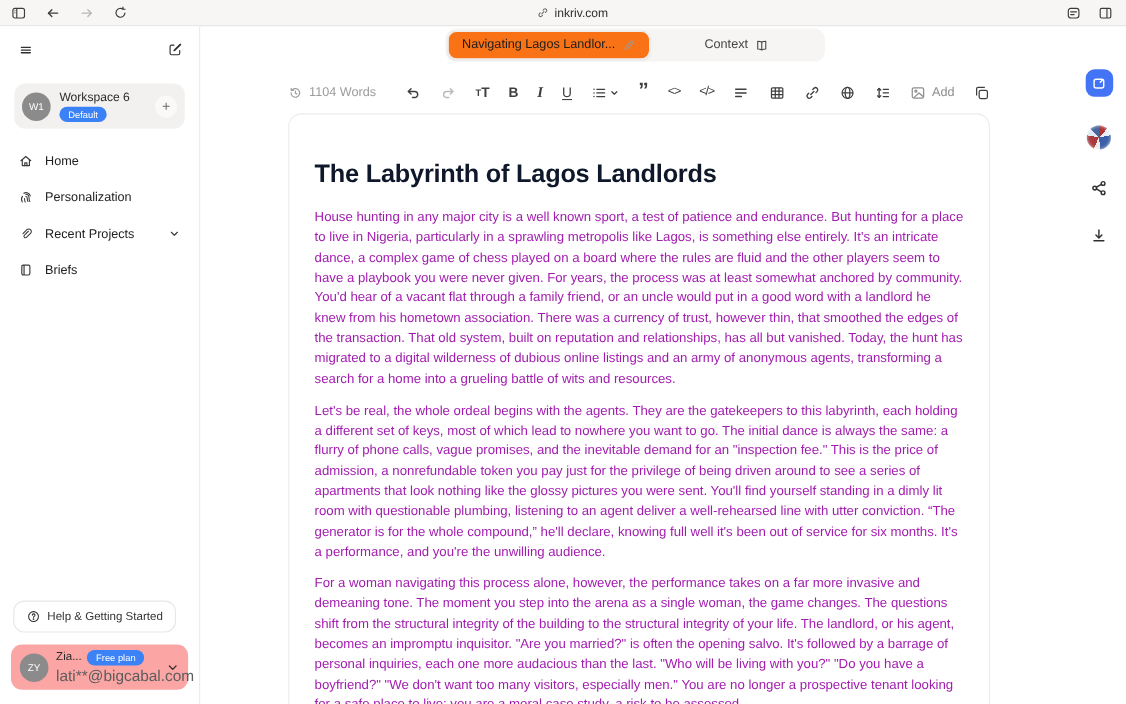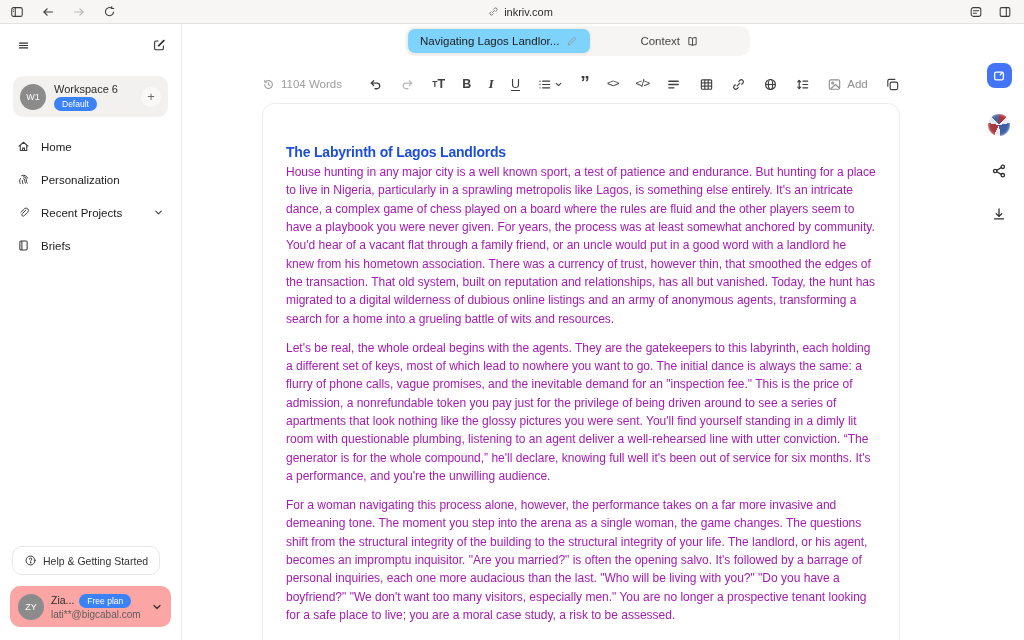--- a/index.html
+++ b/index.html
@@ -31,47 +31,47 @@
   .nav-item .chev{margin-left:auto;color:#3a3a3a;}
   .nav-ic{color:#3a3a3a;flex:0 0 auto;}
   .sb-bottom{position:absolute;left:10px;right:10px;bottom:13px;}
   .help-card{display:inline-flex;align-items:center;gap:6px;background:#fff;border:1px solid #e8e7e5;
     border-radius:10px;padding:7px 11px;font-size:10.5px;color:#333;margin-left:2px;}
   .user-card{margin-top:11px;background:#fca5a5;border-radius:10px;height:41px;display:flex;align-items:center;
     padding:0 8px;box-sizing:border-box;}
   .user-info{margin-left:7px;display:flex;flex-direction:column;gap:1px;min-width:0;}
   .user-row{display:flex;align-items:flex-start;gap:5px;}
   .user-name{font-size:10.5px;color:#2b2b2b;}
-  .user-email{font-size:10px;color:#5c5c5c;white-space:nowrap;}
+  .user-email{font-size:14px;color:#5c5c5c;white-space:nowrap;}
   .user-card .chev{margin-left:auto;color:#2f2f2f;}
   
   .tabbar{position:absolute;left:405px;top:2px;width:345px;height:30px;background:#f6f5f3;border-radius:10px;
     display:flex;align-items:center;padding:2px;box-sizing:border-box;}
-  .tab-active{background:#7dd3fc;border:1px solid #eeedeb;box-shadow:0 1px 2px rgba(0,0,0,.05);border-radius:8px;
+  .tab-active{background:#f97316;border:1px solid #eeedeb;box-shadow:0 1px 2px rgba(0,0,0,.05);border-radius:8px;
     height:26px;box-sizing:border-box;display:flex;align-items:center;gap:7px;padding:0 12px;font-size:11.5px;color:#1c1c1c;white-space:nowrap;}
   .tab-context{flex:1;display:flex;align-items:center;justify-content:center;gap:6px;font-size:11.5px;color:#454545;}
   
   .toolbar{position:absolute;left:262px;top:46px;width:638px;height:28px;display:flex;align-items:center;}
   .wordcount{display:flex;align-items:center;gap:6px;color:#9c9c9c;font-size:11.5px;white-space:nowrap;}
   .tools{flex:1;display:flex;align-items:center;justify-content:space-between;margin-left:26px;color:#3e3e3e;}
   .tbtn{display:flex;align-items:center;color:#3e3e3e;}
   .tbtn.light{color:#b9b9b9;}
   .tbtn.mid{color:#8e8e8e;}
   .fmt{font-size:12.5px;font-weight:700;line-height:1;}
   .fmt.it{font-family:"Liberation Serif",serif;font-style:italic;font-size:13.5px;font-weight:600;}
   .fmt.un{text-decoration:underline;font-weight:400;font-size:12.5px;text-underline-offset:2px;}
   .fmt.code{font-weight:400;font-size:11.5px;letter-spacing:-1px;}
   .tt-small{font-size:8.5px;font-weight:700;}
   .tt-big{font-size:12.5px;font-weight:700;}
   .quote-glyph{font-size:19px;font-weight:700;line-height:10px;height:12px;display:block;}
   .add-label{font-size:11.5px;margin-left:5px;}
   
   .doccard{position:absolute;left:262px;top:79px;width:638px;height:620px;background:#fff;border:1px solid #ececea;
     border-radius:12px;box-sizing:border-box;padding:40px 23px 0 23px;}
-  .doc-title{margin:0 0 3px 0;font-size:14px;font-weight:700;color:#1d4ed8;letter-spacing:-.2px;}
+  .doc-title{margin:0 0 17px 0;font-size:23px;font-weight:700;color:#0f172a;letter-spacing:-.2px;}
   .doccard p{margin:0 0 10.5px 0;font-size:12px;line-height:18.35px;color:#a21caf;}
   
   .rail{position:absolute;right:11px;top:39px;width:28px;display:flex;flex-direction:column;align-items:center;}
   .rail-blue{width:25px;height:25px;border-radius:8px;display:flex;align-items:center;justify-content:center;}
   .rail-logo{width:22px;height:22px;border-radius:50%;margin-top:26px;
     background:conic-gradient(#b03336 0 12%,#e8eef6 12% 22%,#3d5fa8 22% 48%,#f3e9e9 48% 57%,#a83a3e 57% 78%,#dfe7f2 78% 88%,#46659f 88% 100%);
     box-shadow:inset 0 0 3px rgba(255,255,255,.8);}
   .rail-ic{margin-top:27px;color:#2f2f2f;}
 </style>
 </head>

